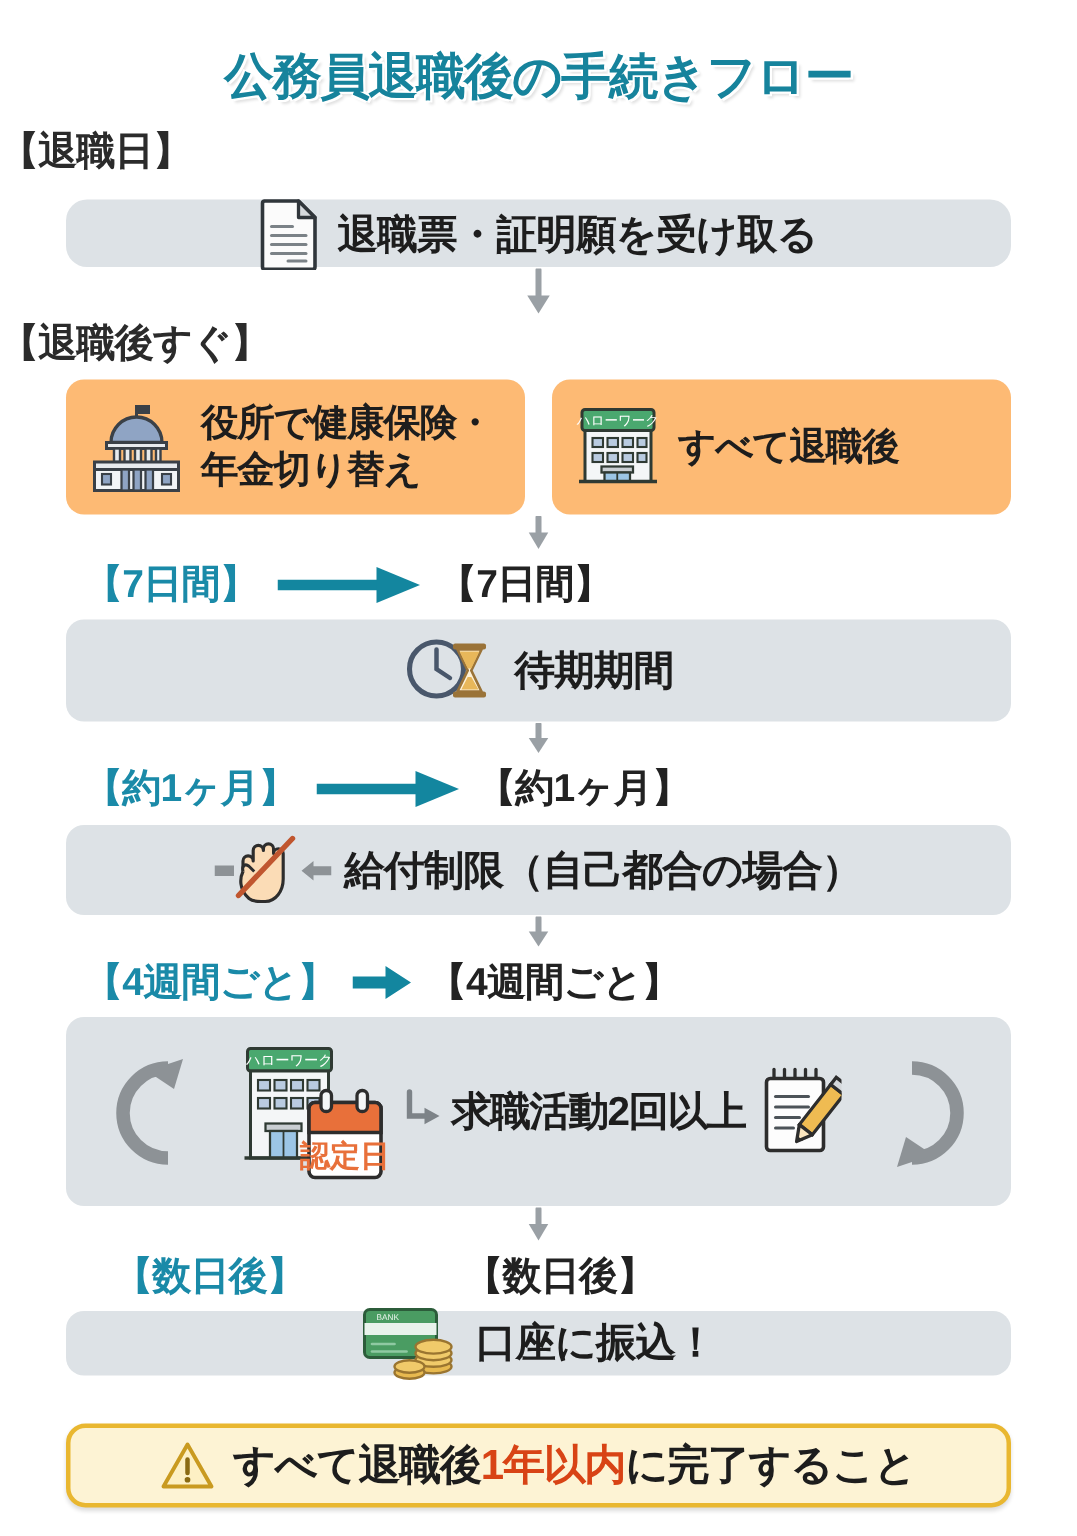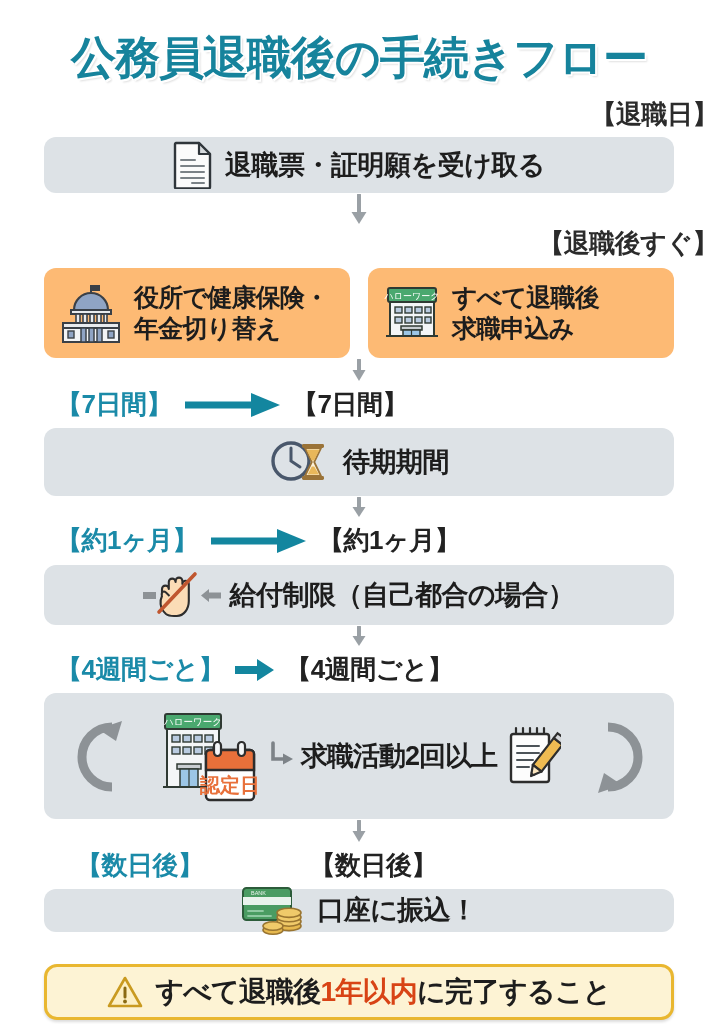--- a/index.html
+++ b/index.html
@@ -13,38 +13,38 @@
   }
   .page{
     width:718px;height:1024px;
     position:relative;
     box-sizing:border-box;
   }
 
   
   .title{
     text-align:center;
-    font-size:45px;
+    font-size:33px;
     font-weight:bold;
     color:#16839c;
     letter-spacing:-1px;
     padding-top:32px;
     line-height:1.15;
     text-shadow:
        1.6px 1.6px 0 #ffffff,
       -1.2px 1.2px 0 #ffffff,
        1.2px -1.2px 0 #ffffff,
       -1.2px -1.2px 0 #ffffff,
        2.5px 2.5px 2px rgba(0,0,0,0.12);
     white-space:nowrap;
   }
 
   
   .stage-label{
-    text-align:right;
+    text-align:left;
     font-size:26px;
     font-weight:bold;
     color:#2b2b2b;
     letter-spacing:-0.5px;
     margin:0;
     line-height:1.25;
   }
 
   
   .label-row{
@@ -195,21 +195,21 @@
 <body>
 
 <div class="page">
 
   <div class="title">公務員退職後の手続きフロー</div>
 
   <div style="margin-top:14px;">
     <div class="stage-label">【退職日】</div>
   </div>
 
-  <div class="box" style="height:56px;margin-top:7px;gap:12px;">
+  <div class="box" style="height:45px;margin-top:17px;gap:12px;border-radius:14px;">
     <span class="icon">
       <svg width="40" height="48" viewBox="0 0 40 48">
         <path d="M3 2 h23 l11 11 v33 a1.5 1.5 0 0 1 -1.5 1.5 h-32 A1.5 1.5 0 0 1 2 46 V3.5 A1.5 1.5 0 0 1 3.5 2 Z" fill="#fbfbfb" stroke="#30363b" stroke-width="2.4" stroke-linejoin="round"></path>
         <path d="M26 2 v11 h11 Z" fill="#d6dadd" stroke="#30363b" stroke-width="2.2" stroke-linejoin="round"></path>
         <g stroke="#7b8287" stroke-width="2" stroke-linecap="round">
           <line x1="8" y1="19" x2="22" y2="19"></line>
           <line x1="8" y1="25" x2="31" y2="25"></line>
           <line x1="8" y1="31" x2="31" y2="31"></line>
           <line x1="8" y1="37" x2="31" y2="37"></line>
           <line x1="19" y1="42" x2="31" y2="42"></line>
@@ -291,21 +291,20 @@
           </g>
 
           <rect x="19" y="43" width="21" height="4" fill="#c9ced2" stroke="#2f3a33" stroke-width="1.5"></rect>
           <rect x="21" y="47" width="17" height="6" fill="#9cc6e6" stroke="#2f3a33" stroke-width="1.5"></rect>
           <line x1="29.5" y1="47" x2="29.5" y2="53" stroke="#2f3a33" stroke-width="1.2"></line>
           <line x1="4" y1="53" x2="56" y2="53" stroke="#2f3a33" stroke-width="2.2"></line>
         </svg>
       </span>
       <span class="two-line">
         <span>すべて退職後</span><br>
-        <span>求職申込み</span>
       </span>
     </div>
   </div>
 
   <div class="down-arrow" style="height:26px;">
     <svg width="20" height="24" viewBox="0 0 20 24">
       <path d="M10 1 V13" stroke="#9aa0a5" stroke-width="4" stroke-linecap="round"></path>
       <path d="M10 22 L3.5 11 H16.5 Z" fill="#9aa0a5"></path>
     </svg>
   </div>

